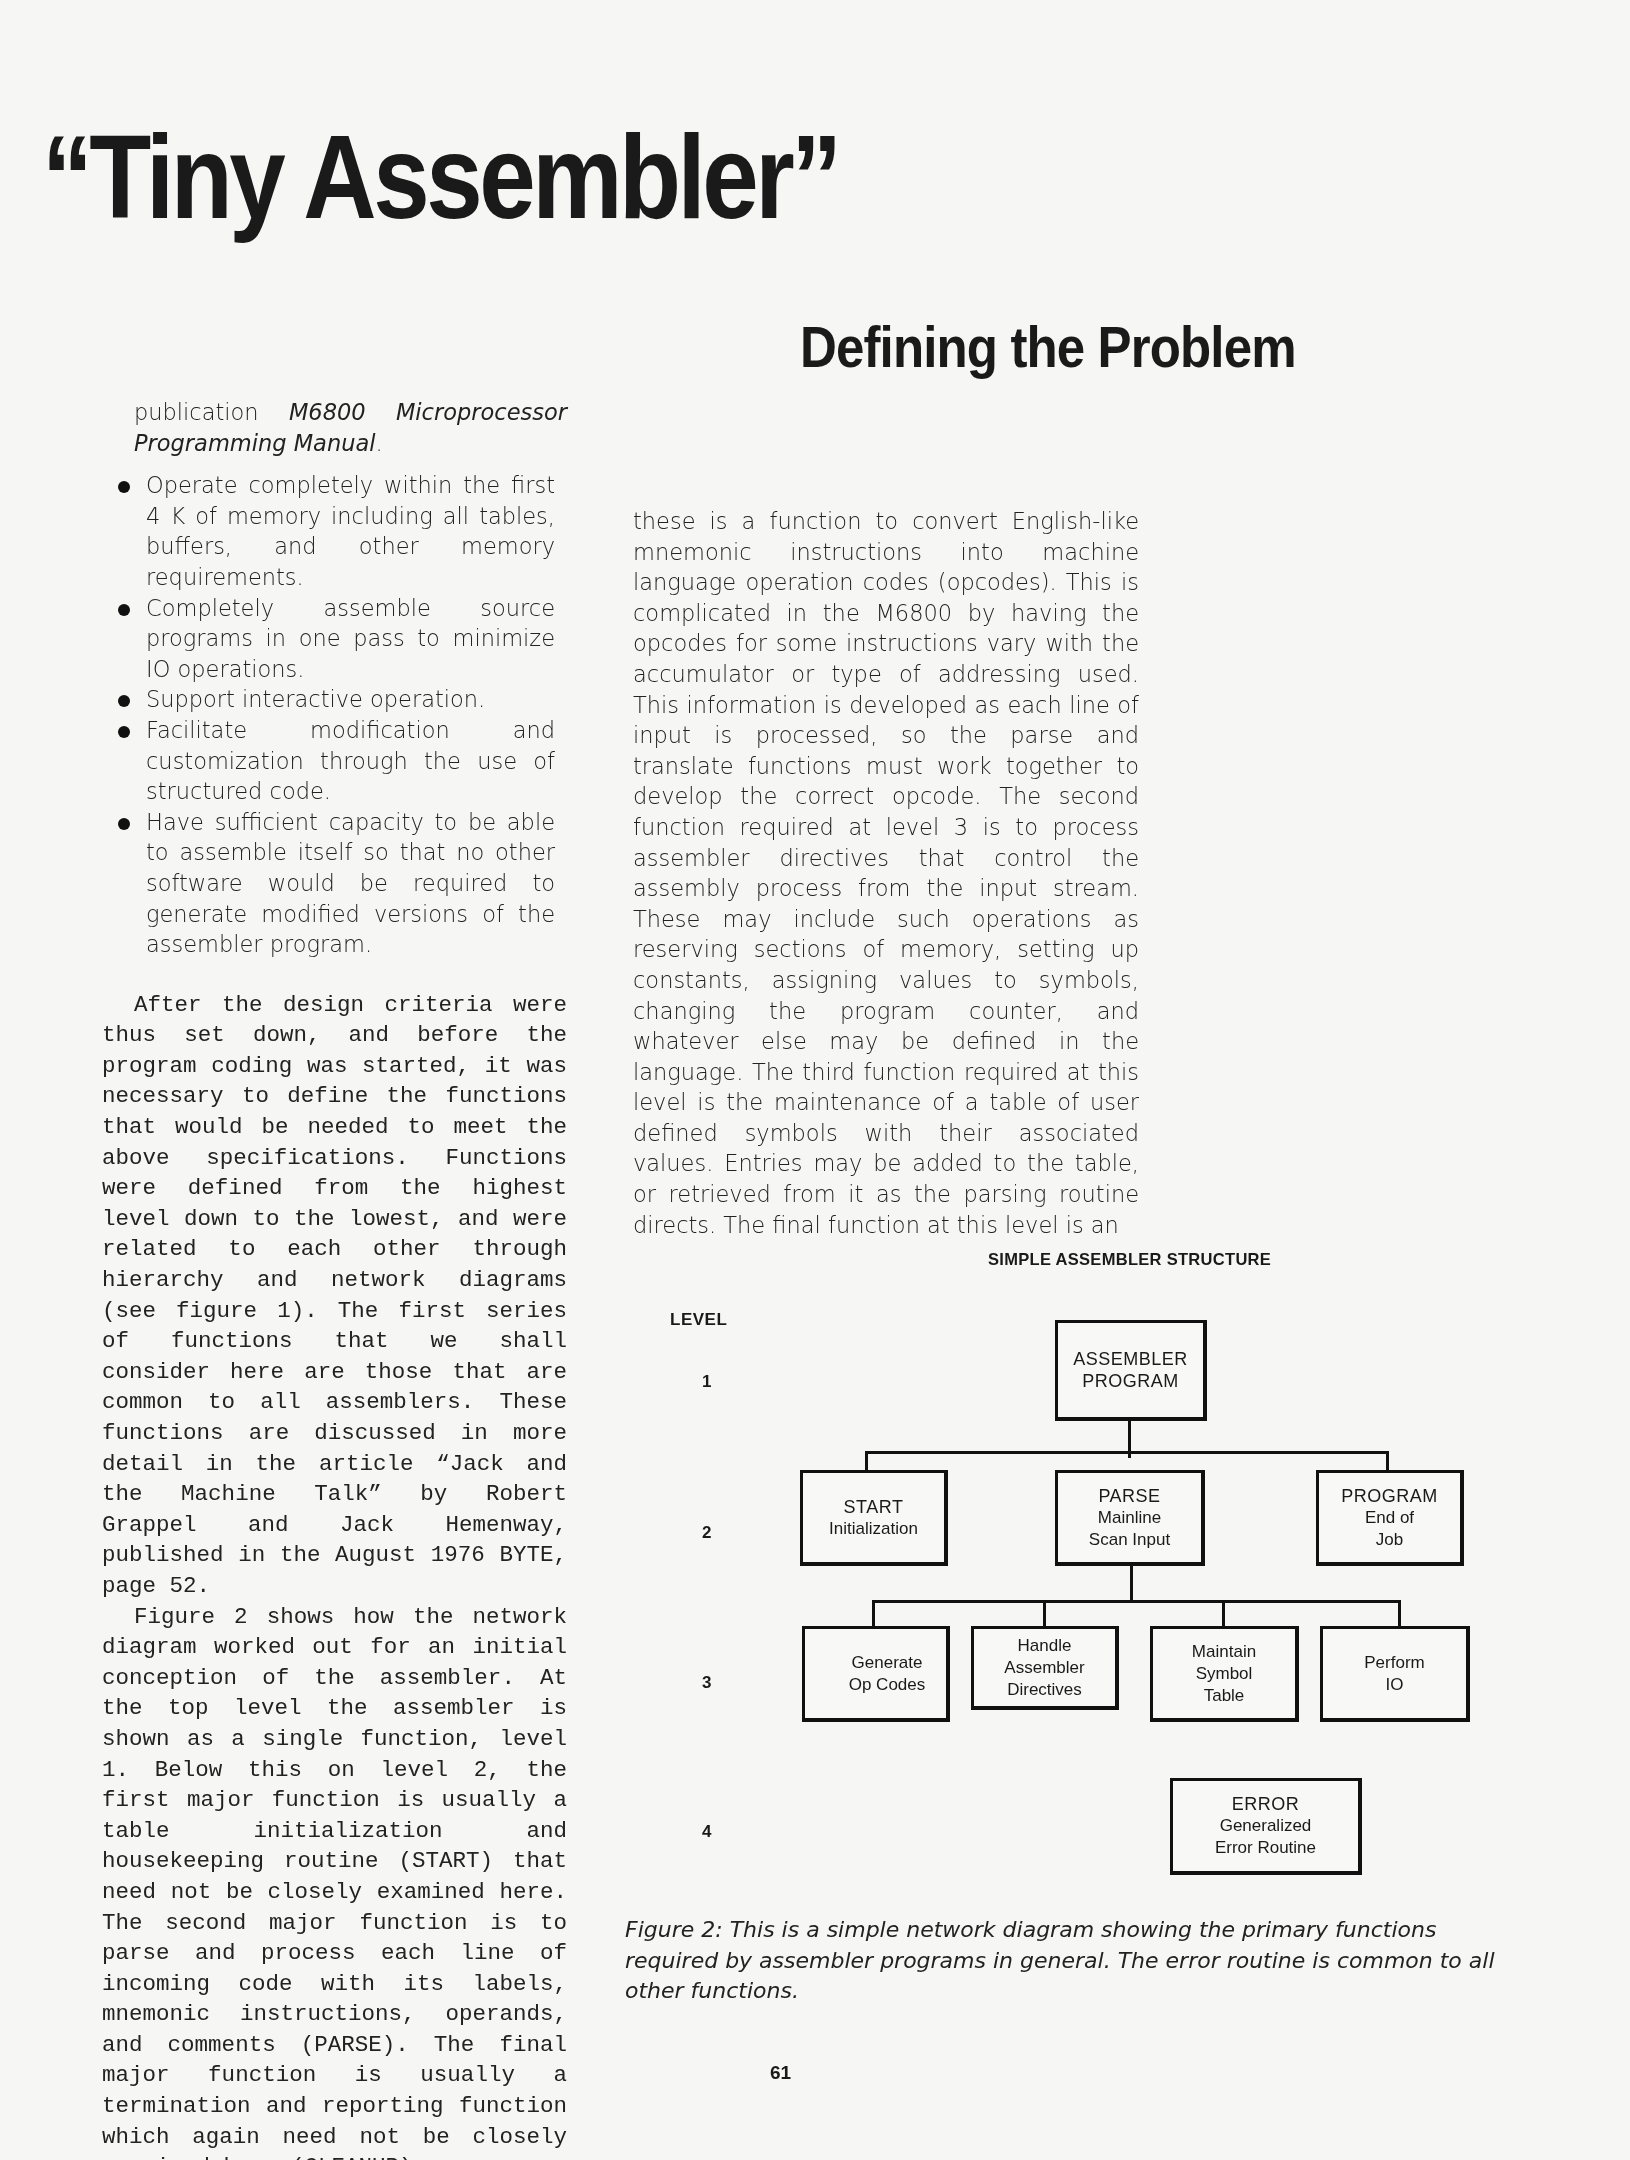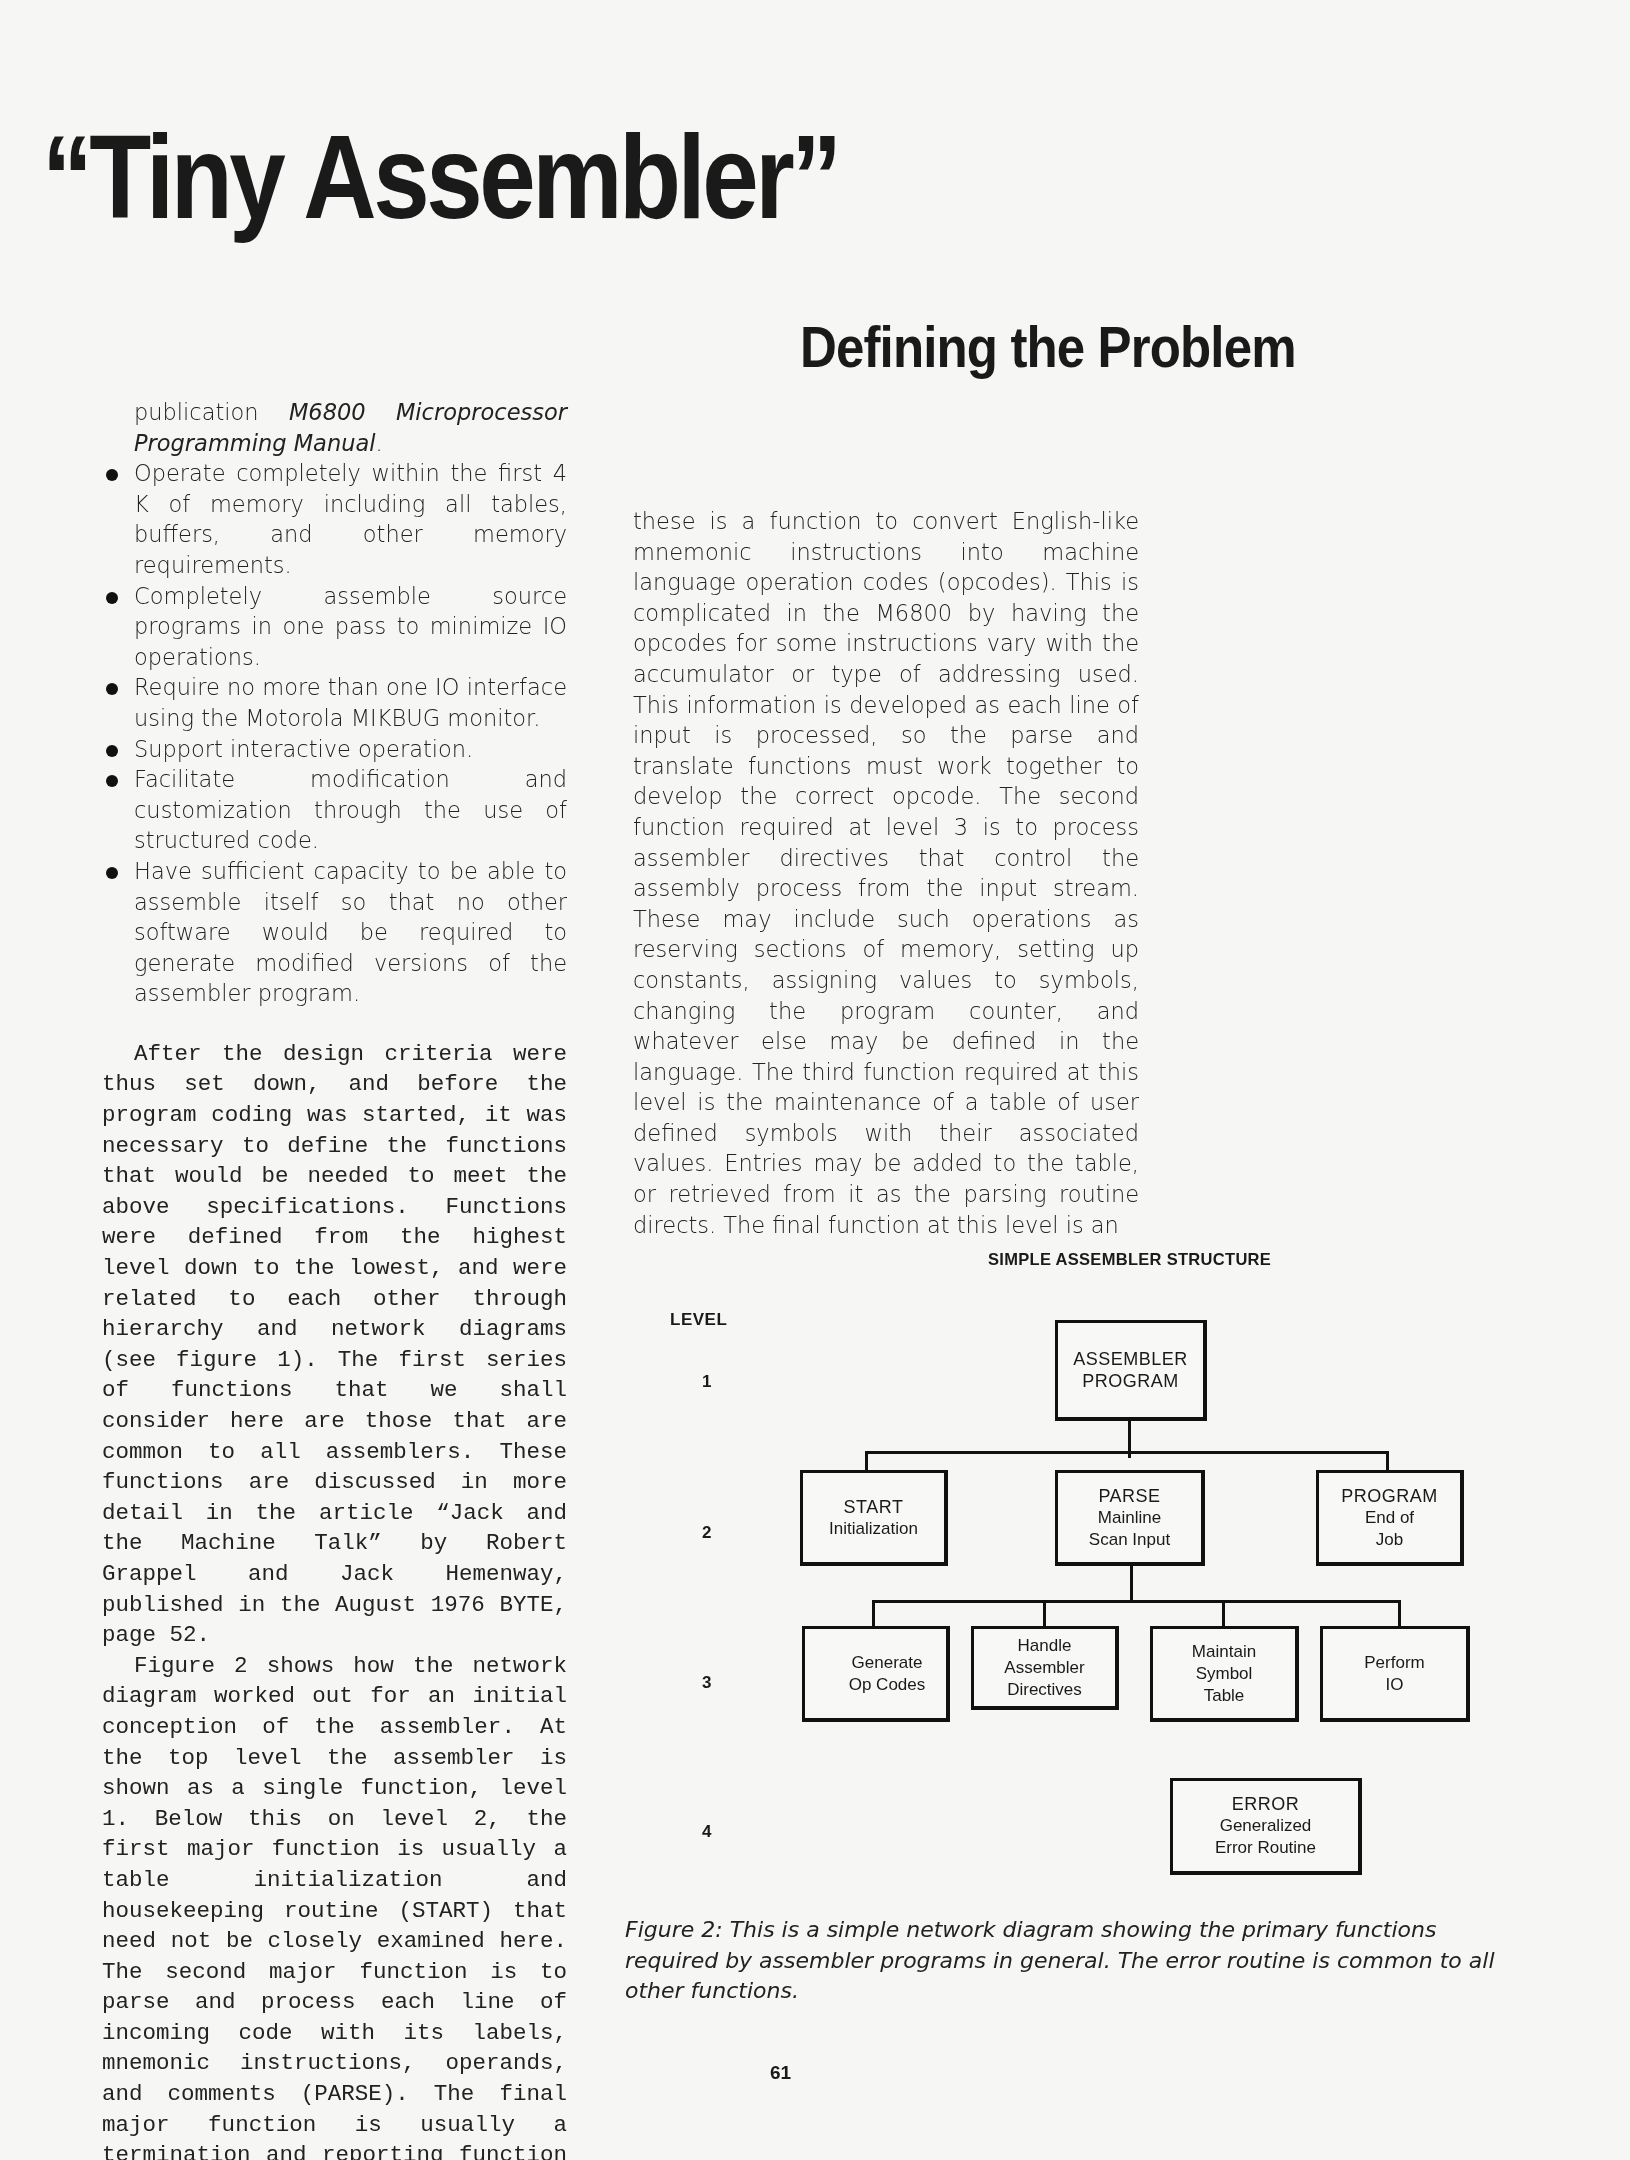--- a/index.html
+++ b/index.html
@@ -22,21 +22,21 @@
   }
   .col {
     position: absolute; font-size: 22.5px; line-height: 30.6px;
     text-align: justify; color: #222;
     font-family: "DejaVu Sans", sans-serif; font-weight: 300;
   }
   .col.left { left: 102px; top: 397px; width: 465px; }
   .col.right { left: 633px; top: 506px; width: 506px; }
   .col p { margin: 0; }
   .indent-cont { padding-left: 32px; }
-  ul.criteria { list-style: none; margin: 0; padding: 0; }
+  ul.criteria { list-style: none; margin: 12px; padding: 0; }
   ul.criteria li { position: relative; padding-left: 32px; }
   ul.criteria li .bullet {
     position: absolute; left: 4px; top: 11px; width: 12px; height: 12px;
     border-radius: 50%; background: #111;
   }
   .para { text-indent: 0; margin-top: 0; font-family: Liberation Mono, monospace; }
   .para.first { margin-top: 30px; }
   .left .para { padding-left: 0; }
   .fig-title {
     position: absolute; left: 988px; top: 1250px; font-size: 16.5px; font-weight: bold;
@@ -71,21 +71,20 @@
 <h1 class="title">“Tiny Assembler”</h1>
 <h2 class="subtitle">Defining the Problem</h2>
 
 <div class="col left">
   <p class="indent-cont">
     <span>publication </span><em>M6800 Microprocessor Programming Manual</em><span>.</span>
   </p>
   <ul class="criteria">
     <li><span class="bullet"></span><span>Operate completely within the first 4 K of memory including all tables, buffers, and other memory requirements.</span></li>
     <li><span class="bullet"></span><span>Completely assemble source programs in one pass to minimize IO operations.</span></li>
-    <li><span class="bullet"></span><span>Require no more than one IO interface using the Motorola MIKBUG monitor.</span></li>
     <li><span class="bullet"></span><span>Support interactive operation.</span></li>
     <li><span class="bullet"></span><span>Facilitate modification and customization through the use of structured code.</span></li>
     <li><span class="bullet"></span><span>Have sufficient capacity to be able to assemble itself so that no other software would be required to generate modified versions of the assembler program.</span></li>
   </ul>
   <p class="para first" style="text-indent:32px">After the design criteria were thus set down, and before the program coding was started, it was necessary to define the functions that would be needed to meet the above specifications. Functions were defined from the highest level down to the lowest, and were related to each other through hierarchy and network diagrams (see figure 1). The first series of functions that we shall consider here are those that are common to all assemblers. These functions are discussed in more detail in the article “Jack and the Machine Talk” by Robert Grappel and Jack Hemenway, published in the August 1976 BYTE, page 52.</p>
   <p class="para" style="text-indent:32px">Figure 2 shows how the network diagram worked out for an initial conception of the assembler. At the top level the assembler is shown as a single function, level 1. Below this on level 2, the first major function is usually a table initialization and housekeeping routine (START) that need not be closely examined here. The second major function is to parse and process each line of incoming code with its labels, mnemonic instructions, operands, and comments (PARSE). The final major function is usually a termination and reporting function which again need not be closely examined here (CLEANUP).</p>
   <p class="para" style="text-indent:32px">At the next lower level, level 3, several functions must be defined which will be called from the parsing routine. The first of</p>
 </div>
 
 <div class="col right">

